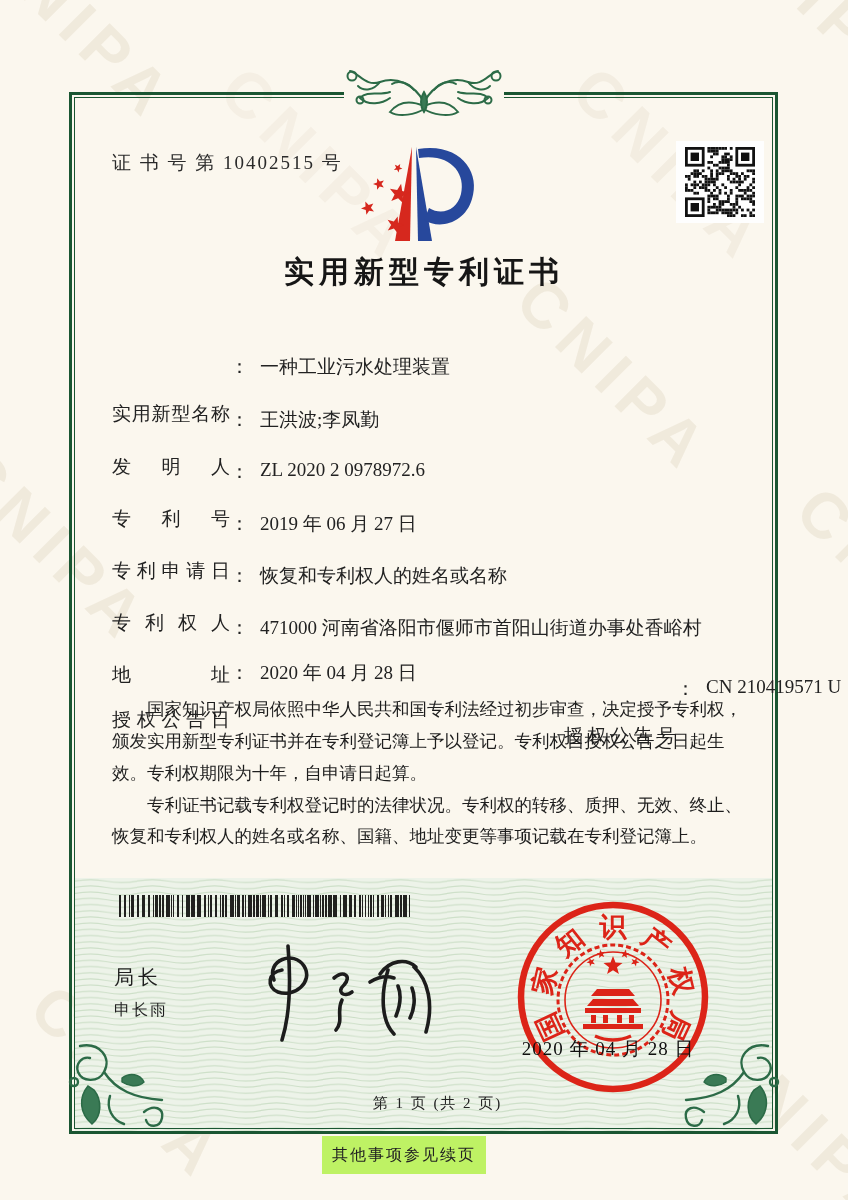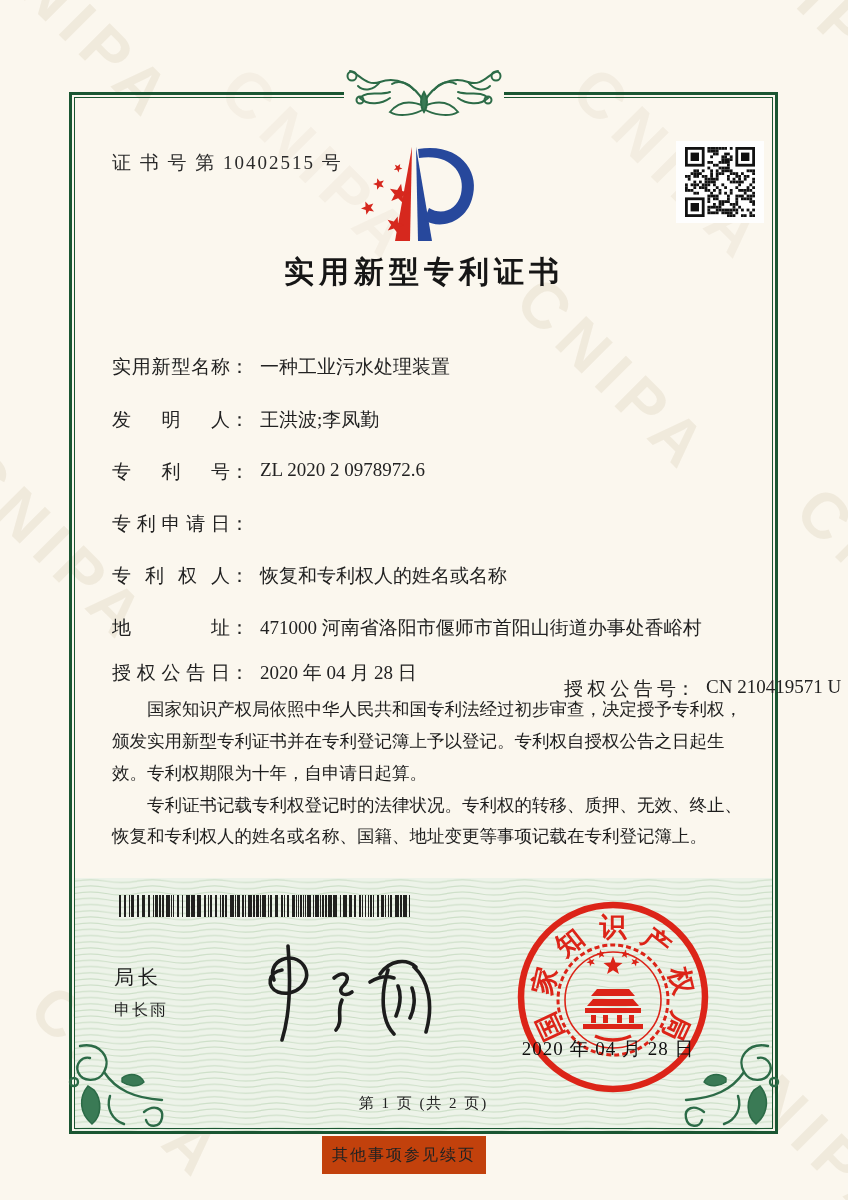--- a/index.html
+++ b/index.html
@@ -22,21 +22,21 @@
   #ornament-br{left:678px;top:1038px;transform:scaleX(-1);}
   
   #cert-number{position:absolute;left:112px;top:150px;font-size:19px;letter-spacing:2px;color:#2a2a2a;z-index:4;}
   #logo{position:absolute;left:348px;top:142px;width:134px;height:110px;z-index:4;}
   #qr{position:absolute;left:676px;top:141px;width:88px;height:82px;background:#fefefe;z-index:4;
       display:flex;align-items:center;justify-content:center;}
   #page-title{position:absolute;left:0;right:0;top:252px;text-align:center;font-size:30px;
       font-weight:bold;letter-spacing:5px;color:#161616;z-index:4;}
   
   .field-row{position:absolute;left:112px;display:flex;font-size:19px;color:#222;z-index:4;white-space:nowrap;}
-  .f-label{display:inline-block;width:118px;text-align:justify;text-align-last:justify;}
+  .f-label{display:inline-block;width:118px;text-align:justify;text-align-last:justify;margin-top:47px;}
   .f-colon{margin-right:11px;}
   .grant2{position:absolute;left:452px;top:16px;display:flex;}
   .grant2 .f-label{width:112px;}
   
   #body-text{position:absolute;left:112px;top:694px;width:630px;font-size:17.5px;line-height:1.82;
       color:#1d1d1d;z-index:4;}
   #body-text p{margin:0;text-indent:2em;}
   
   #barcode{position:absolute;left:119px;top:895px;width:298px;height:22px;z-index:4;font-size:0;}
   #barcode i{display:inline-block;height:22px;background:#21211f;}
@@ -44,22 +44,22 @@
   
   #signatory-title{position:absolute;left:114px;top:964px;font-size:20px;letter-spacing:4px;z-index:4;}
   #signatory-name{position:absolute;left:114px;top:1000px;font-size:16px;letter-spacing:2px;z-index:4;}
   #signature{position:absolute;left:228px;top:940px;width:224px;height:108px;z-index:4;}
   
   #seal{position:absolute;left:511px;top:898px;width:204px;height:198px;z-index:5;}
   #seal-date{position:absolute;left:519px;top:1036px;width:178px;text-align:center;font-size:19px;
       letter-spacing:1px;color:#101010;z-index:6;white-space:nowrap;}
   
   #footer-page{position:absolute;left:69px;top:1094px;width:709px;text-align:center;font-size:15px;
-      letter-spacing:2px;color:#222;z-index:4;}
-  #continuation-note{position:absolute;left:322px;top:1136px;width:164px;height:38px;background:#c2410c;
+      letter-spacing:2px;color:#222;z-index:4;padding-left:14px;}
+  #continuation-note{position:absolute;left:322px;top:1136px;width:164px;height:38px;background:#bef264;
       text-align:center;line-height:38px;font-size:16px;letter-spacing:2px;color:#222;z-index:4;}
 </style>
 </head>
 <body>
 
 <div id="page">
 
   <span class="wm" style="left:-44px;top:-14px;">CNIPA</span>
   <span class="wm" style="left:694px;top:-40px;">CNIPA</span>
   <span class="wm" style="left:196px;top:128px;color:rgba(186,166,128,0.09);">CNIPA</span>
@@ -398,20 +398,21 @@
     <span class="f-value">王洪波;李凤勤</span>
   </div>
   <div class="field-row" style="top:459px;">
     <span class="f-label">专利号</span>
       <span class="f-colon">：</span>
     <span class="f-value">ZL 2020 2 0978972.6</span>
   </div>
   <div class="field-row" style="top:511px;">
     <span class="f-label">专利申请日</span>
       <span class="f-colon">：</span>
+    <span class="f-value">2019 年 06 月 27 日</span>
   </div>
   <div class="field-row" style="top:563px;">
     <span class="f-label">专利权人</span>
       <span class="f-colon">：</span>
     <span class="f-value">恢复和专利权人的姓名或名称</span>
   </div>
   <div class="field-row" style="top:615px;">
     <span class="f-label">地址</span>
       <span class="f-colon">：</span>
     <span class="f-value">471000 河南省洛阳市偃师市首阳山街道办事处香峪村</span>

